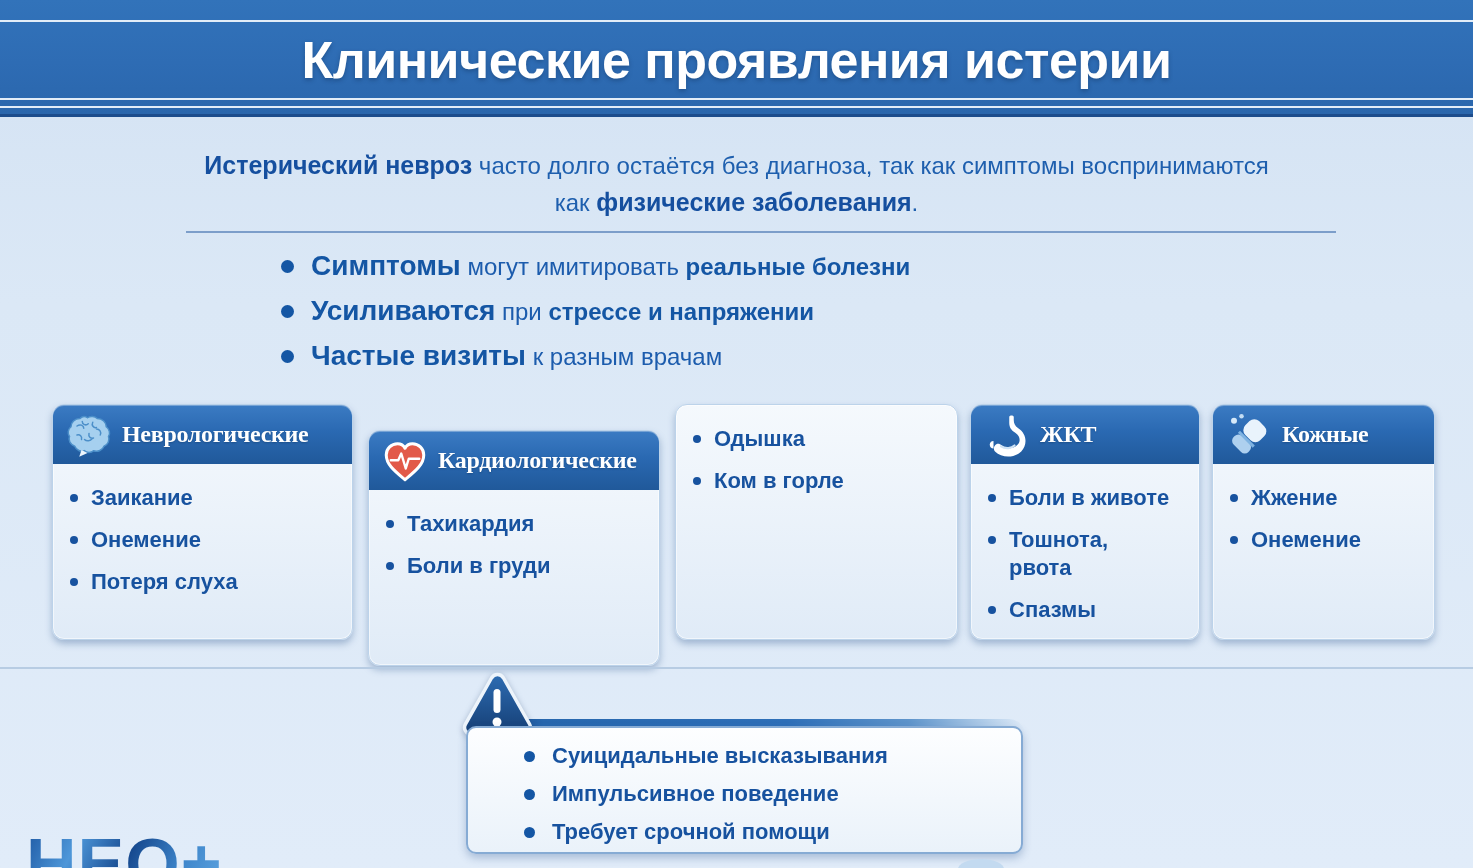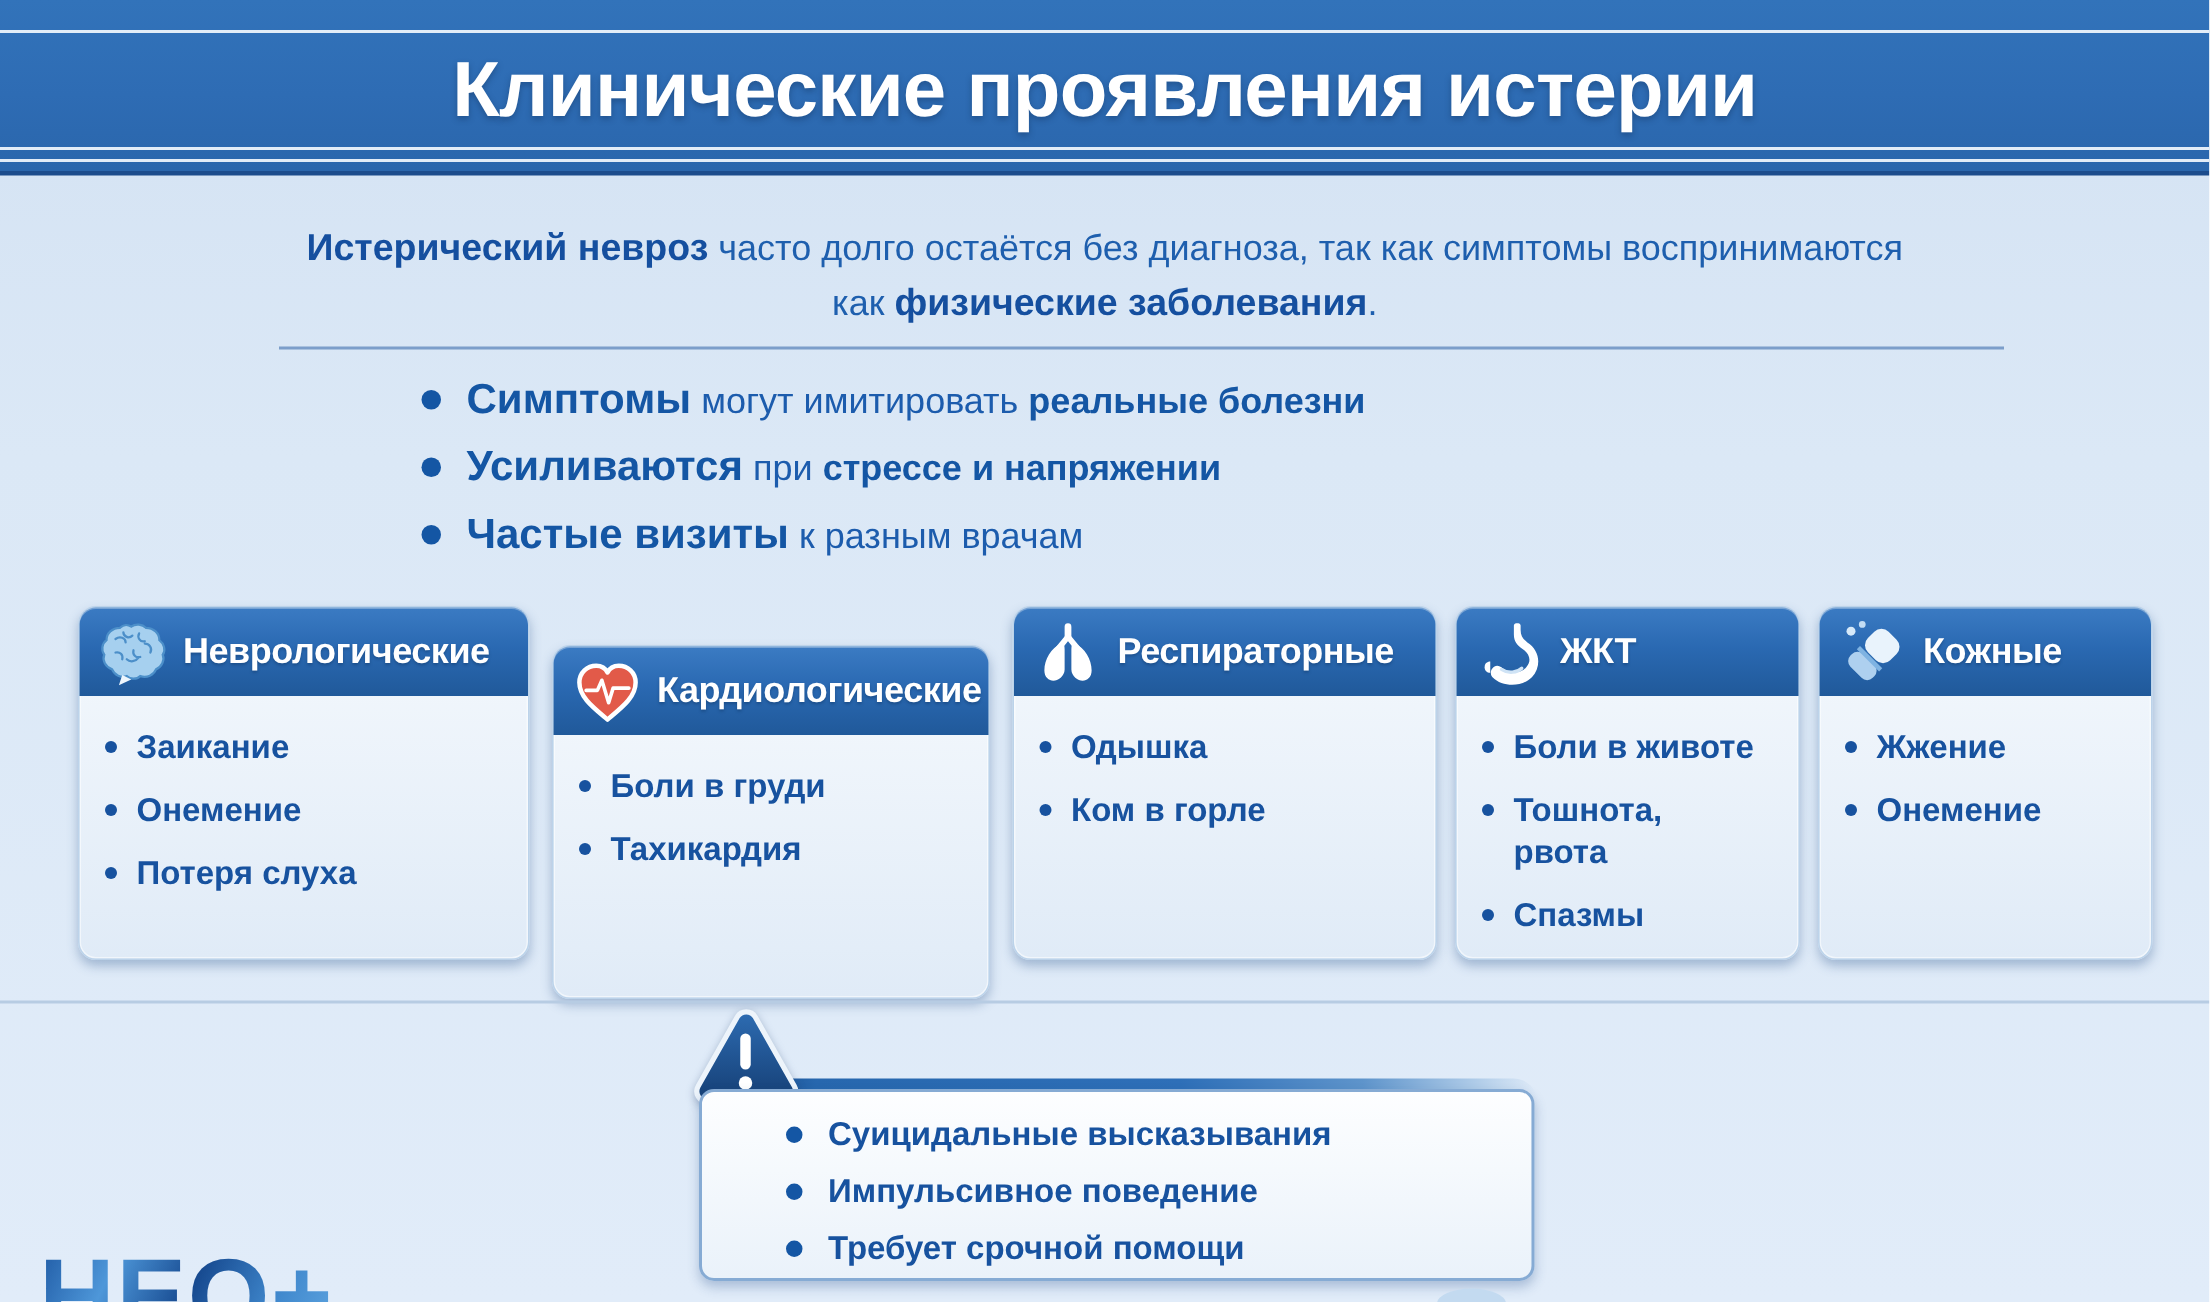--- a/index.html
+++ b/index.html
@@ -62,20 +62,21 @@
     height:59px; border-radius:11px 11px 0 0; display:flex; align-items:center;
     padding:0 8px 0 12px;
     background:linear-gradient(180deg,#3b7bc3 0%,#2a69b2 45%,#20599a 100%);
     box-shadow:inset 0 1px 0 rgba(255,255,255,.3);
   }
   .card-icon { width:48px; height:48px; margin-right:9px; flex:0 0 auto; }
   .card-icon svg { width:100%; height:100%; }
   .card-title {
     color:#fff; font-size:24px; font-weight:bold; letter-spacing:-0.3px; white-space:nowrap;
     text-shadow:0 1px 2px rgba(10,40,80,.35);
+    font-family:Liberation Serif, serif;
   }
   .card-body { padding:20px 12px 0 17px; list-style:none; }
   .card-item { display:flex; align-items:flex-start; margin-bottom:14px;
     color:#17529f; font-size:22px; font-weight:bold; line-height:28px; }
   .ci-dot { width:8px; height:8px; border-radius:50%; background:#17529f; margin:10px 13px 0 0; flex:0 0 auto; }
   .narrow { max-width:118px; }
 
   
   .section-divider { position:absolute; top:667px; left:0; right:0; height:2px; background:#b7cce3; }
 
@@ -177,41 +178,30 @@
         <svg viewBox="0 0 64 64">
           <path d="M32 57C19 46 7 37 7 24 7 15 14 9 22 9c4.5 0 8 2 10 6 2-4 5.5-6 10-6 8 0 15 6 15 15 0 13-12 22-25 33z" fill="#e25a49" stroke="#ffffff" stroke-width="4" stroke-linejoin="round"></path>
           <polyline points="13,31 23,31 27,22 33,42 37,29 51,29" fill="none" stroke="#ffffff" stroke-width="3.2" stroke-linecap="round" stroke-linejoin="round"></polyline>
         </svg>
       </span>
       <span class="card-title">Кардиологические</span>
     </div>
     <ul class="card-body">
       <li class="card-item">
           <span class="ci-dot"></span>
+          <span>Тахикардия</span>
+        </li>
+      <li class="card-item">
+          <span class="ci-dot"></span>
           <span>Боли в груди</span>
         </li>
-      <li class="card-item">
-          <span class="ci-dot"></span>
-          <span>Тахикардия</span>
-        </li>
     </ul>
   </div>
 
   <div class="card card-3">
-    <div class="card-header">
-      <span class="card-icon">
-        <svg viewBox="0 0 64 64">
-          <rect x="29" y="6" width="6" height="15" rx="3" fill="#ffffff"></rect>
-          <path d="M32 18l-9 11M32 18l9 11" stroke="#ffffff" stroke-width="5" stroke-linecap="round"></path>
-          <path d="M26 24c-9 4-15 14-15 24 0 6 4 9 8 9s10-4 10-10V29c0-4-1-6-3-5z" fill="#ffffff"></path>
-          <path d="M38 24c9 4 15 14 15 24 0 6-4 9-8 9s-10-4-10-10V29c0-4 1-6 3-5z" fill="#ffffff"></path>
-        </svg>
-      </span>
-      <span class="card-title">Респираторные</span>
-    </div>
     <ul class="card-body">
       <li class="card-item">
           <span class="ci-dot"></span>
           <span>Одышка</span>
         </li>
       <li class="card-item">
           <span class="ci-dot"></span>
           <span>Ком в горле</span>
         </li>
     </ul>

